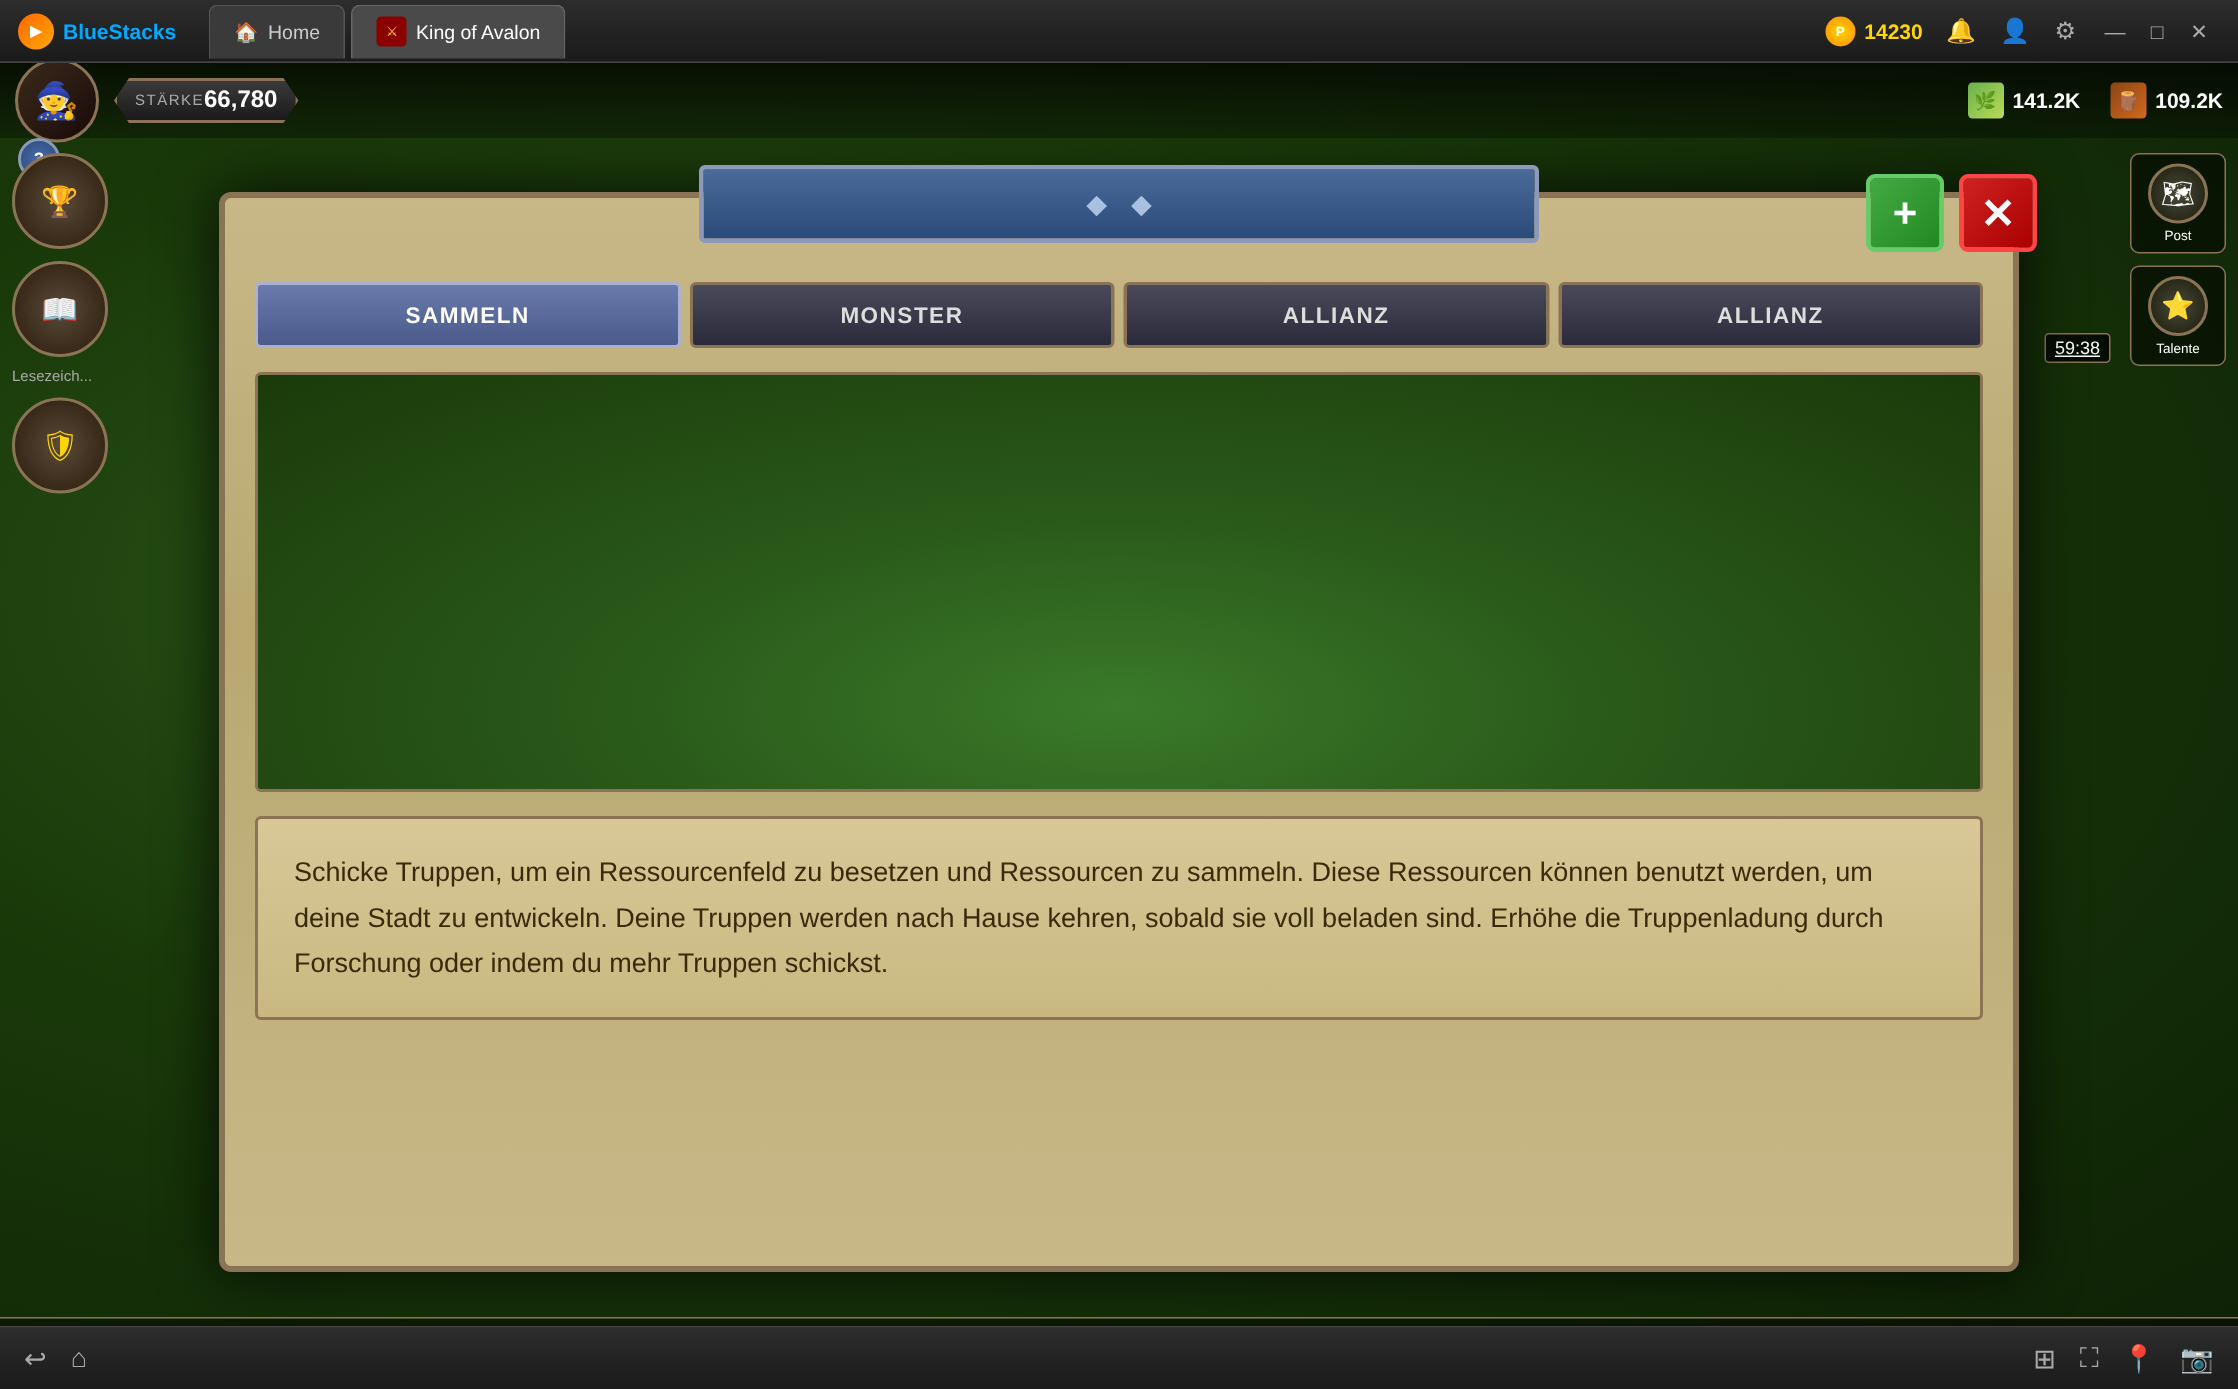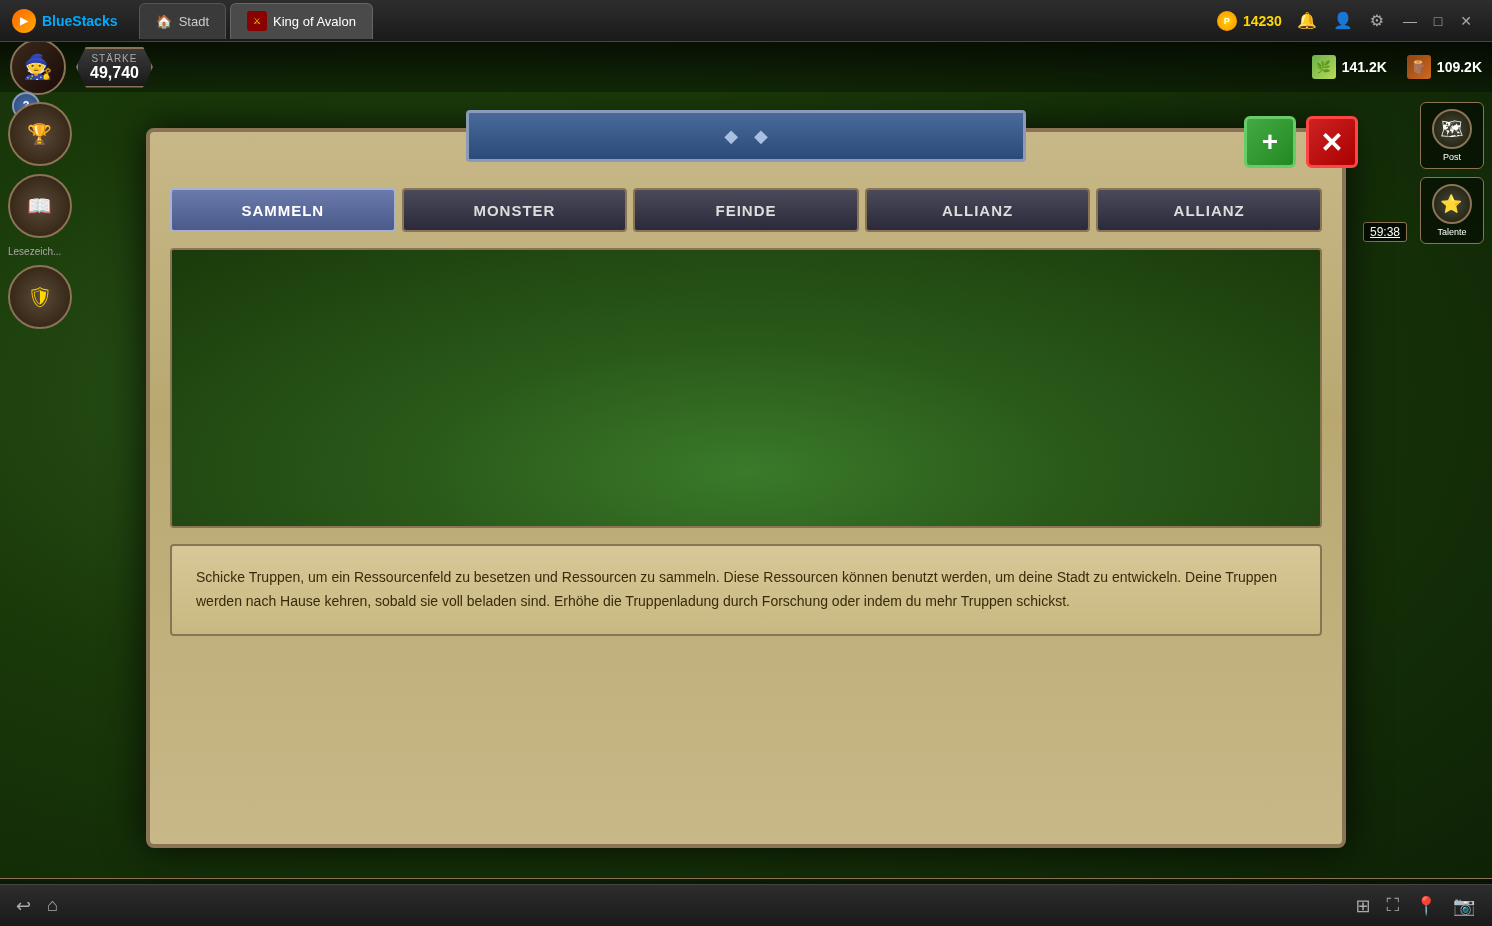--- a/index.html
+++ b/index.html
@@ -179,21 +179,20 @@
     }
 
     .strength-display {
       background: linear-gradient(180deg, #3a3a3a, #1a1a1a);
       border: 2px solid #8B7355;
       border-radius: 6px;
       padding: 4px 12px;
       color: #ffd700;
       font-size: 13px;
       display: flex;
-      flex-direction: column;
       align-items: center;
       clip-path: polygon(10px 0%, calc(100% - 10px) 0%, 100% 50%, calc(100% - 10px) 100%, 10px 100%, 0% 50%);
     }
 
     .strength-label {
       font-size: 10px;
       color: #aaa;
       letter-spacing: 1px;
       text-transform: uppercase;
     }
@@ -523,21 +522,21 @@
     
     .modal-desc {
       background: linear-gradient(180deg, #d8c898 0%, #c8b880 100%);
       border: 2px solid #8B7355;
       border-radius: 4px;
       padding: 20px 24px;
     }
 
     .modal-desc-text {
       color: #3a2a0a;
-      font-size: 14px;
+      font-size: 18px;
       line-height: 1.7;
       font-family: Arial, sans-serif;
     }
 
     
     .level-badge {
       position: absolute;
       left: 12px;
       top: 50px;
       width: 28px;
@@ -572,21 +571,21 @@
 
 <div class="titlebar">
   <div class="titlebar-logo">
     <div class="bs-icon">▶</div>
     <span>BlueStacks</span>
   </div>
 
   <div class="tab-area">
     <div class="home-tab">
       <span>🏠</span>
-      <span>Stadt</span>
+      <span>Home</span>
     </div>
     <div class="game-tab">
       <div class="tab-game-icon">⚔</div>
       <span>King of Avalon</span>
     </div>
   </div>
 
   <div class="titlebar-right">
     <div class="coins-display">
       <div class="coin-icon">P</div>
@@ -603,21 +602,21 @@
   </div>
 </div>
 
 <div class="game-bg">
 
   <div class="hud-top">
     <div class="hud-avatar">🧙</div>
     <div class="level-badge">3</div>
     <div class="strength-display">
       <span class="strength-label">STÄRKE</span>
-      <span class="strength-value">49,740</span>
+      <span class="strength-value">66,780</span>
     </div>
     <div class="resource-display">
       <div class="resource-item">
         <div class="resource-icon food-icon">🌿</div>
         <span>141.2K</span>
       </div>
       <div class="resource-item">
         <div class="resource-icon wood-icon">🪵</div>
         <span>109.2K</span>
       </div>
@@ -653,21 +652,20 @@
         <span class="banner-deco">◆</span>
       </div>
 
       <div class="modal-close">✕</div>
 
       <div class="modal-add">+</div>
 
       <div class="tabs-row">
         <div class="tab-btn active">SAMMELN</div>
         <div class="tab-btn">MONSTER</div>
-        <div class="tab-btn">FEINDE</div>
         <div class="tab-btn">ALLIANZ</div>
         <div class="tab-btn">ALLIANZ</div>
       </div>
 
       <div class="modal-image-area">
         <div class="grass-bg"></div>
 
         
         <svg width="100%" height="100%" viewBox="0 0 1150 280" xmlns="http://www.w3.org/2000/svg">
 

